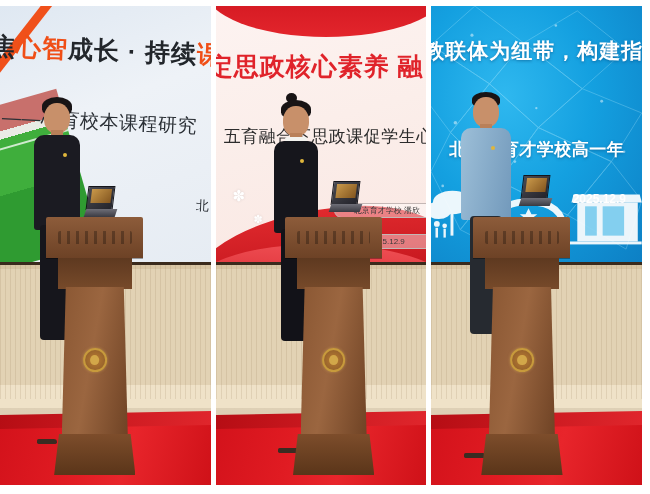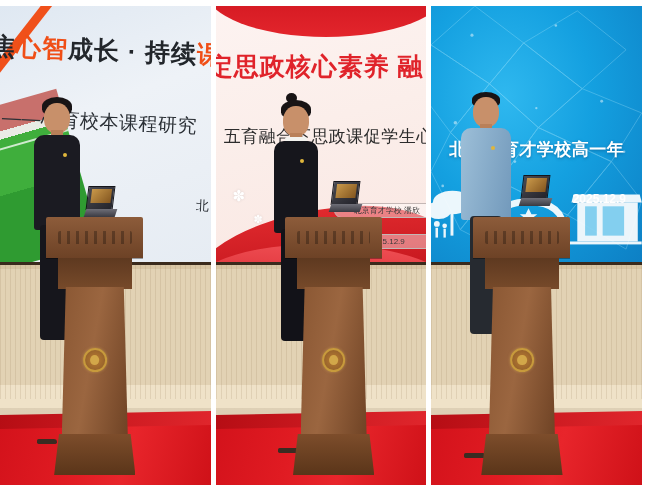--- a/index.html
+++ b/index.html
@@ -357,20 +357,21 @@
             <circle cx="175" cy="98" r="1.5"></circle>
           <circle cx="86" cy="160" r="1.4"></circle>
             <circle cx="150" cy="195" r="1.6"></circle>
           <circle cx="60" cy="215" r="1.2"></circle>
             <circle cx="198" cy="150" r="1.3"></circle>
           <circle cx="12" cy="185" r="1.4"></circle>
             <circle cx="108" cy="105" r="1.2"></circle>
         </g>
       </svg>
 
+      <div class="s3-title">教联体为纽带，构建指</div>
       <div class="s3-sub">北京市育才学校高一年</div>
       <div class="s3-date">2025.12.9</div>
 
       <svg class="s3-art" viewBox="0 0 216 90" preserveAspectRatio="none">
         <g fill="#ffffff" opacity="0.92">
 
           <ellipse cx="22" cy="26" rx="20" ry="12"></ellipse>
           <ellipse cx="44" cy="30" rx="16" ry="10"></ellipse>
           <ellipse cx="8" cy="34" rx="13" ry="9"></ellipse>
           <rect x="20" y="34" width="3" height="26"></rect>

